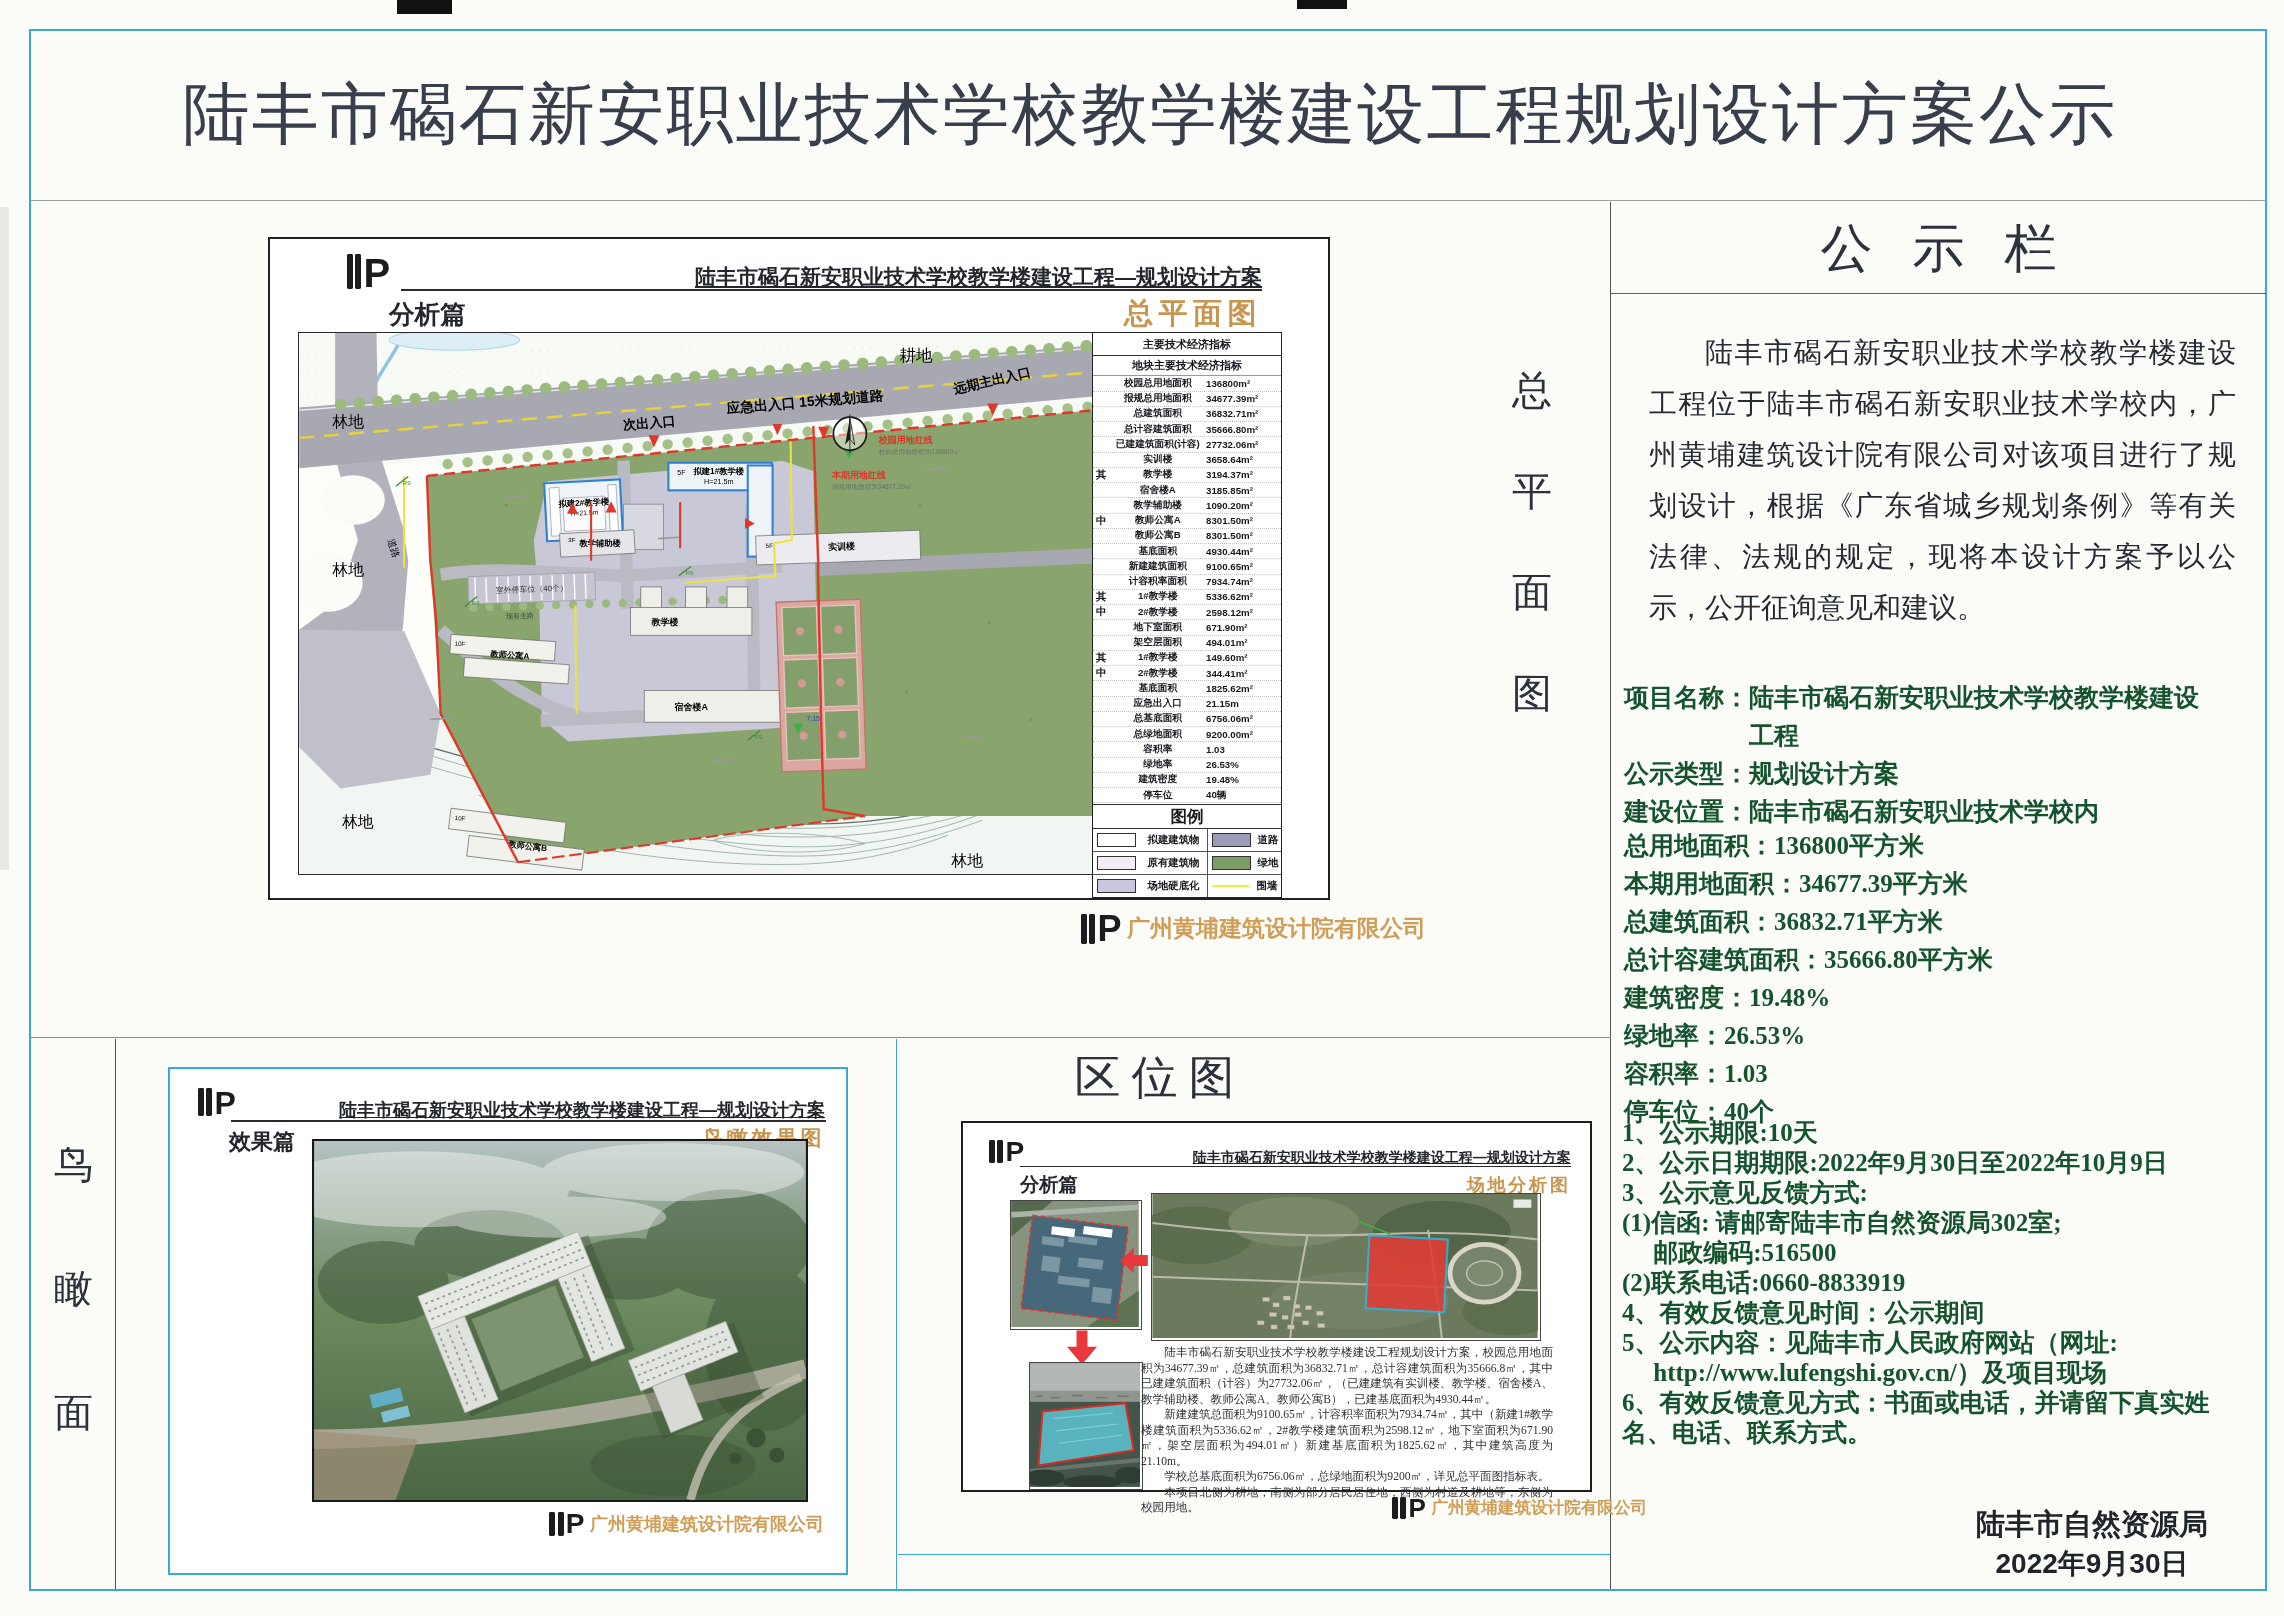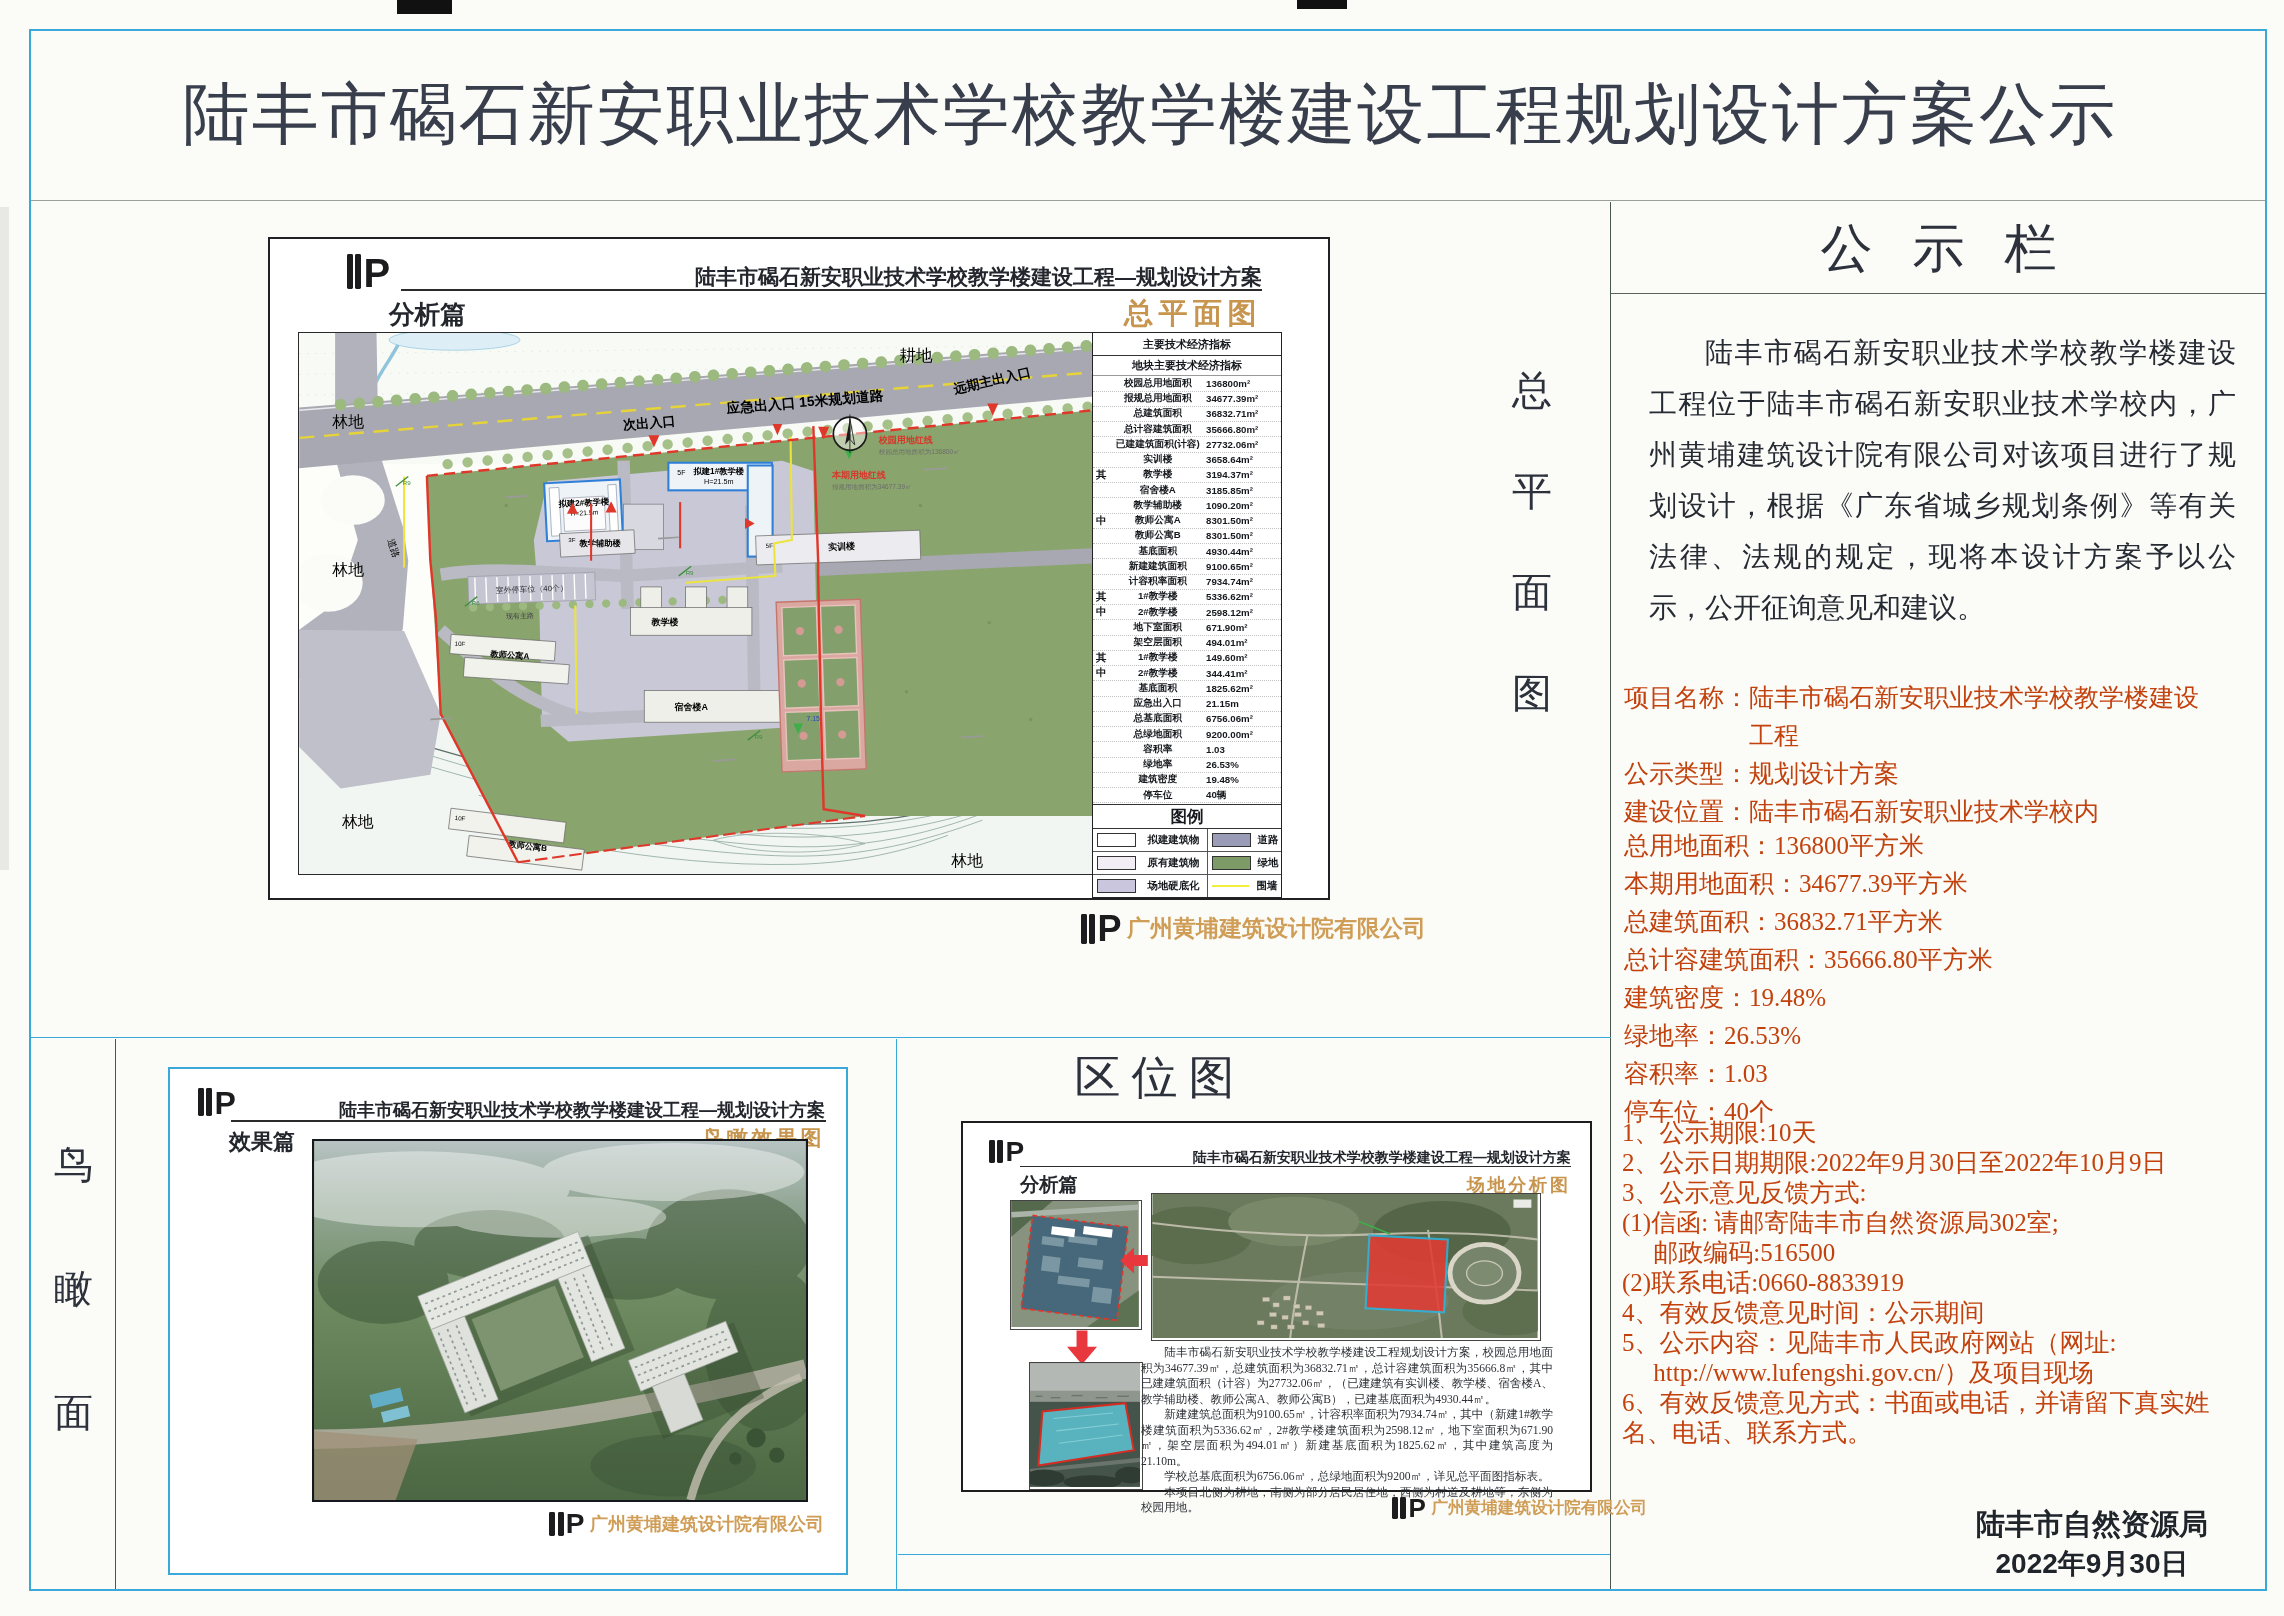--- a/index.html
+++ b/index.html
@@ -23,21 +23,21 @@
               letter-spacing:2.1px;color:#383e4b;white-space:nowrap;}
   
   .v-label{display:flex;flex-direction:column;align-items:center;color:#2c313c;}
   #vl-master{left:1510px;top:363px;width:44px;font-size:40px;gap:46px;}
   #vl-aerial{left:52px;top:1138px;width:43px;font-size:39px;gap:70px;}
   
   .panel{background:#fff;}
   .logo{display:inline-flex;align-items:flex-end;gap:2.1px;}
   .logo .bar{background:#1c1c1e;width:6.2px;border-radius:1.4px;}
   .logo .p{font-family:"Liberation Sans",sans-serif;font-weight:bold;color:#1c1c1e;line-height:.8;}
-  .hdr-text{font-family:"Liberation Sans",sans-serif;font-weight:bold;color:#23262c;white-space:nowrap;}
+  .hdr-text{font-family:"Liberation Sans",sans-serif;font-weight:bold;color:#23262c;white-space:nowrap;text-decoration:underline;}
   .sec-label{font-family:"Liberation Sans",sans-serif;font-weight:bold;color:#23262c;}
   .sheet-label{color:#c7954e;font-weight:bold;white-space:nowrap;}
   .rule{background:#2b2b2b;}
   
   #site-panel{left:268px;top:237px;width:1058px;height:659px;border:2.1px solid #202124;}
   #sp-logo{left:77px;top:15px;height:35px;}
   #sp-header{right:66px;top:23.5px;font-size:21px;}
   #sp-rule{left:131px;top:50px;width:861px;height:2.1px;}
   #sp-section{left:119px;top:58px;font-size:25.6px;}
   #sp-sheet{right:66px;top:55px;font-size:29px;letter-spacing:5.5px;}
@@ -87,21 +87,21 @@
   #lp-ph-bottom{left:66px;top:239px;width:112px;height:126px;}
   #lp-text{left:178px;top:222px;width:412px;font-size:11.6px;line-height:15.5px;text-align:justify;color:#2d3136;}
   #lp-text p{margin:0;text-indent:2em;}
   .arrow{position:absolute;}
   
   #an-title{left:1611px;top:214px;width:655px;text-align:center;font-size:52px;letter-spacing:40px;
             text-indent:40px;color:#2c313c;}
   #an-rule{left:1611px;top:293px;width:655px;height:1.4px;background:#5a645e;}
   #an-intro{left:1649px;top:327px;width:587px;font-size:28px;line-height:51px;text-align:justify;color:#262b33;}
   #an-intro p{margin:0;text-indent:2em;}
-  .an-lines{color:#c2410c;white-space:pre-wrap;}
+  .an-lines{color:#14532d;white-space:pre-wrap;font-weight:bold;}
   #an-fields{left:1624px;top:565px;width:649px;font-size:25px;line-height:38px;}
   #an-metrics{left:1624px;top:713px;width:649px;font-size:25px;line-height:38px;}
   #an-notes{left:1622px;top:1028px;width:653px;font-size:25px;line-height:30px;}
   #an-sign{left:1961px;top:1504px;width:262px;text-align:center;color:#20242b;
            font-family:"Liberation Sans",sans-serif;font-weight:bold;}
   #an-sign .l1{font-size:29px;line-height:40px;}
   #an-sign .l2{font-size:28px;line-height:39px;}
   svg text{font-family:"Liberation Sans",sans-serif;}
   svg text.serif{font-family:"Liberation Serif",serif;}
 </style>

